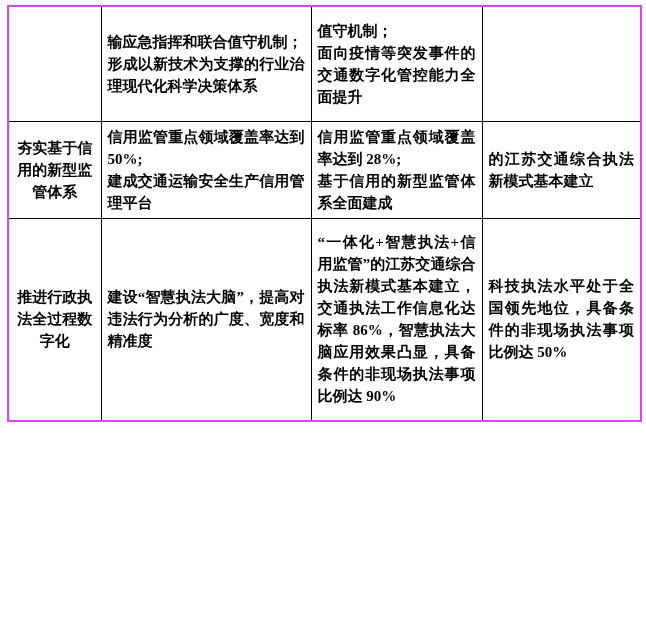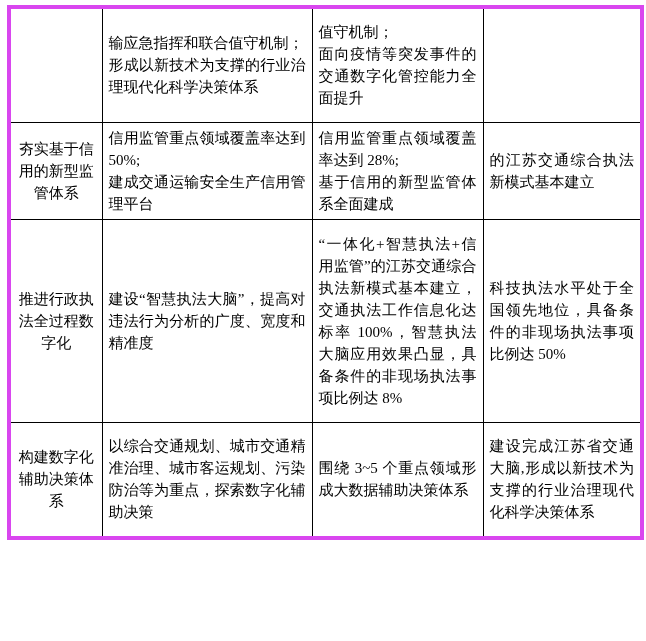--- a/index.html
+++ b/index.html
@@ -13,21 +13,22 @@
   }
   .table-wrap {
     position: absolute;
     left: 7px;
     top: 5px;
   }
   table.doc-table {
     border-collapse: collapse;
     table-layout: fixed;
     width: 633px;
-    border: 4px solid #d946ef;
+    border: 2px solid #d946ef;
+    font-weight: bold;
   }
   table.doc-table td {
     border: 1px solid #000000;
     padding: 1px 6px;
     font-size: 15px;
     line-height: 22px;
     vertical-align: middle;
     text-align: justify;
     text-justify: inter-ideograph;
     overflow: hidden;
@@ -91,37 +92,23 @@
     </tr>
 
     <tr class="r3">
       <td class="cat">
         <p>推进行政执法全过程数字化</p>
       </td>
       <td>
         <p>建设“智慧执法大脑”，提高对违法行为分析的广度、宽度和精准度</p>
       </td>
       <td>
-        <p>“一体化+智慧执法+信用监管”的江苏交通综合执法新模式基本建立，交通执法工作信息化达标率 100%，智慧执法大脑应用效果凸显，具备条件的非现场执法事项比例达 8%</p>
+        <p>“一体化+智慧执法+信用监管”的江苏交通综合执法新模式基本建立，交通执法工作信息化达标率 86%，智慧执法大脑应用效果凸显，具备条件的非现场执法事项比例达 90%</p>
       </td>
       <td>
         <p>科技执法水平处于全国领先地位，具备条件的非现场执法事项比例达 50%</p>
       </td>
     </tr>
 
 
-    <tr class="r5">
-      <td class="cat">
-        <p>构建数字化辅助决策体系</p>
-      </td>
-      <td>
-        <p>以综合交通规划、城市交通精准治理、城市客运规划、污染防治等为重点，探索数字化辅助决策</p>
-      </td>
-      <td>
-        <p>围绕 3~5 个重点领域形成大数据辅助决策体系</p>
-      </td>
-      <td>
-        <p>建设完成江苏省交通大脑,形成以新技术为支撑的行业治理现代化科学决策体系</p>
-      </td>
-    </tr>
   </tbody>
     </table>
 </div>
 
 </body></html>

